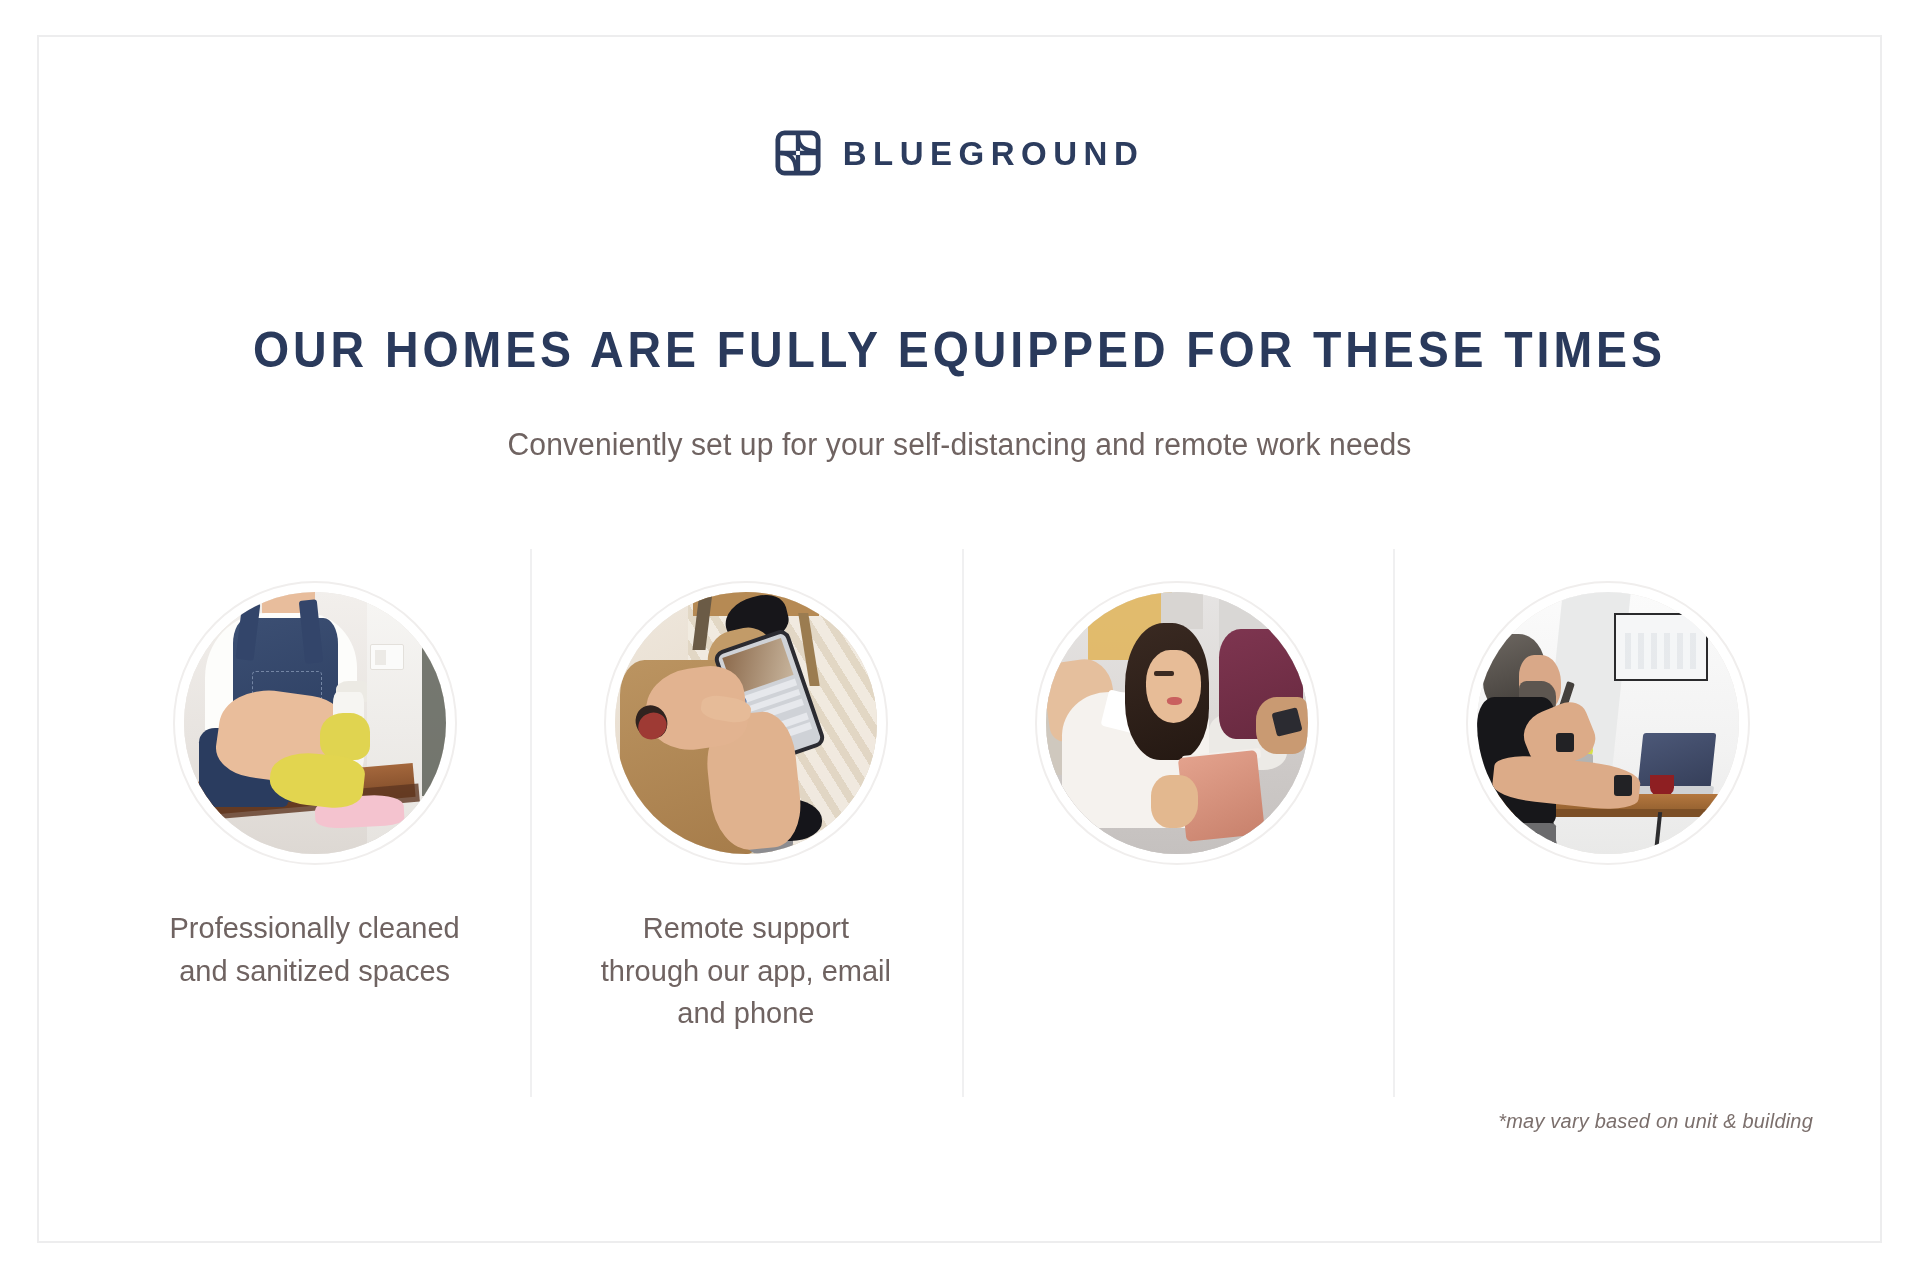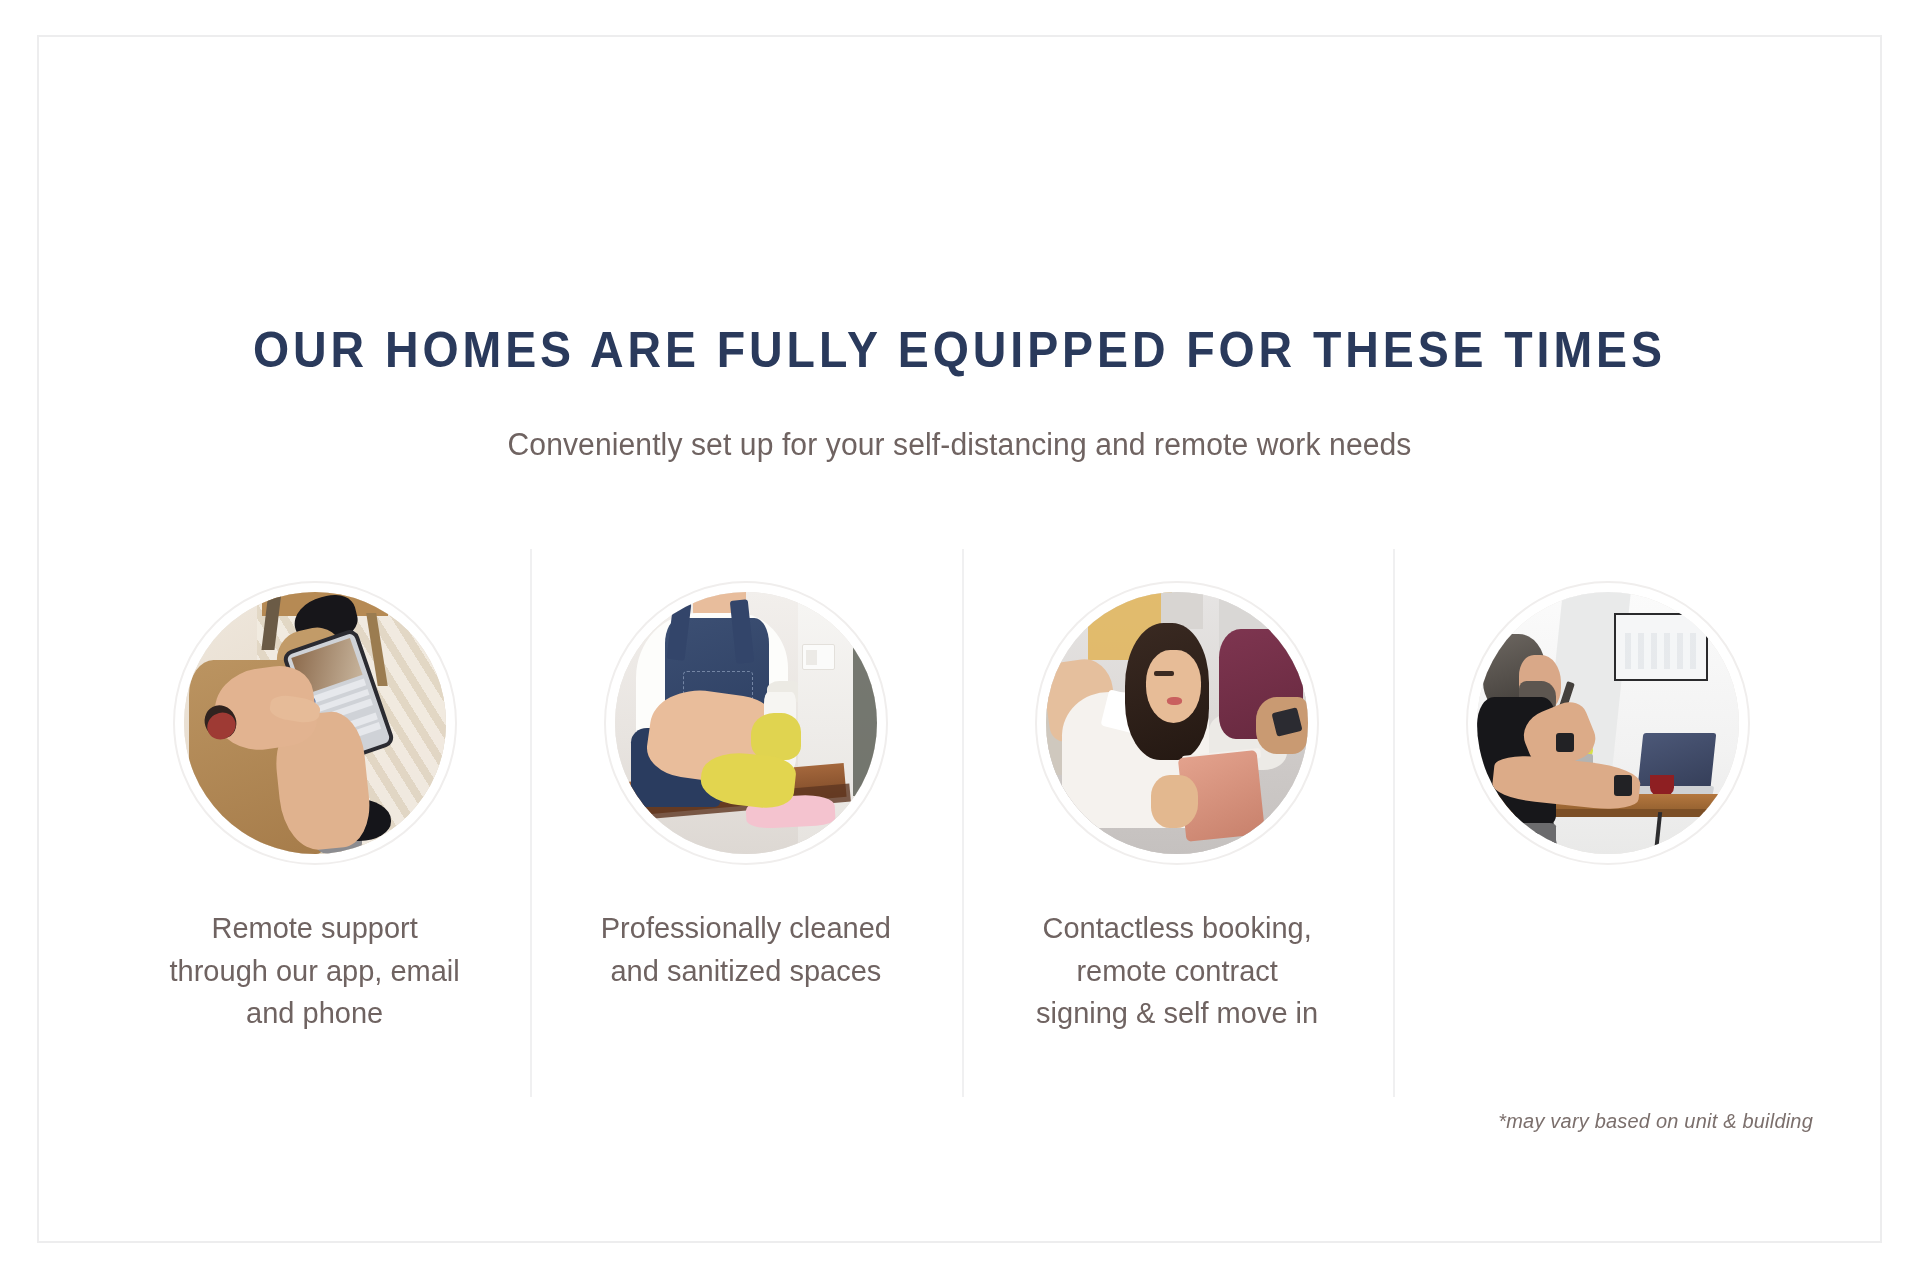--- a/index.html
+++ b/index.html
@@ -211,25 +211,69 @@
   .s4-pot{left:36%;top:62%;width:8%;height:13%;background:#b4b4b2;border-radius:2px;}
   .s4-scissors{left:36%;top:57%;width:8%;height:7%;background:#d7e04a;border-radius:50%;}
   .s4-plant{left:28%;top:58%;width:10%;height:12%;background:#4f8f4a;border-radius:50% 50% 20% 20%;opacity:.9;}
   .s4-chair{left:4%;top:88%;width:26%;height:12%;background:#6b6b6d;border-radius:30% 10% 0 0;}
 </style>
 </head>
 <body>
 
 <div class="page-frame">
 
+  <div class="brand">
+    <span class="brand-mark">
+      <svg viewBox="0 0 48 48" width="46" height="46" aria-hidden="true">
+        <rect x="3" y="3" width="42" height="42" rx="7" ry="7" fill="none" stroke="#2c3c5e" stroke-width="5"></rect>
+        <path d="M24 5 L24 22 M5 24 L22 24 M26 24 L43 24 M24 26 L24 43" stroke="#2c3c5e" stroke-width="4.5" fill="none" stroke-linecap="butt"></path>
+        <path d="M24 6 C24 16 31 22 43 22" fill="none" stroke="#2c3c5e" stroke-width="4.5"></path>
+        <path d="M6 24 C16 24 22 31 22 43" fill="none" stroke="#2c3c5e" stroke-width="4.5"></path>
+        <path d="M24 6 C24 16 31 22 43 22 L43 5 Z" fill="#2c3c5e" opacity="0"></path>
+      </svg>
+    </span>
+    <span class="brand-word">BLUEGROUND</span>
+  </div>
 
   <h1 class="headline">OUR HOMES ARE FULLY EQUIPPED FOR THESE TIMES</h1>
   <p class="subhead">Conveniently set up for your self-distancing and remote work needs</p>
 
   <div class="columns">
+
+    <div class="col">
+      <div class="circle-wrap">
+        <div class="circle">
+          <div class="scene">
+            <div class="sh s1-bg"></div>
+            <div class="sh s1-wallR"></div>
+            <div class="sh s1-dark"></div>
+            <div class="sh s1-switch"></div>
+            <div class="sh s1-counter"></div>
+            <div class="sh s1-counter2"></div>
+            <div class="sh s1-neck"></div>
+            <div class="sh s1-shirt"></div>
+            <div class="sh s1-ovr"></div>
+            <div class="sh s1-strapL"></div>
+            <div class="sh s1-strapR"></div>
+            <div class="sh s1-pocket"></div>
+            <div class="sh s1-ovr2"></div>
+            <div class="sh s1-arm"></div>
+            <div class="sh s1-spraytop"></div>
+            <div class="sh s1-spray"></div>
+            <div class="sh s1-glove2"></div>
+            <div class="sh s1-cloth"></div>
+            <div class="sh s1-glove1"></div>
+          </div>
+        </div>
+      </div>
+      <div class="caption">
+        <span>Professionally cleaned</span><br>
+        <span>and sanitized spaces</span>
+      </div>
+    </div>
 
     <div class="col">
       <div class="circle-wrap">
         <div class="circle">
           <div class="scene">
             <div class="sh s2-bg"></div>
             <div class="sh s2-rug"></div>
             <div class="sh s2-tabletop"></div>
             <div class="sh s2-tableleg1"></div>
             <div class="sh s2-tableleg2"></div>
@@ -262,52 +306,20 @@
         <span>Remote support</span><br>
         <span>through our app, email</span><br>
         <span>and phone</span>
       </div>
     </div>
 
     <div class="col">
       <div class="circle-wrap">
         <div class="circle">
           <div class="scene">
-            <div class="sh s1-bg"></div>
-            <div class="sh s1-wallR"></div>
-            <div class="sh s1-dark"></div>
-            <div class="sh s1-switch"></div>
-            <div class="sh s1-counter"></div>
-            <div class="sh s1-counter2"></div>
-            <div class="sh s1-neck"></div>
-            <div class="sh s1-shirt"></div>
-            <div class="sh s1-ovr"></div>
-            <div class="sh s1-strapL"></div>
-            <div class="sh s1-strapR"></div>
-            <div class="sh s1-pocket"></div>
-            <div class="sh s1-ovr2"></div>
-            <div class="sh s1-arm"></div>
-            <div class="sh s1-spraytop"></div>
-            <div class="sh s1-spray"></div>
-            <div class="sh s1-glove2"></div>
-            <div class="sh s1-cloth"></div>
-            <div class="sh s1-glove1"></div>
-          </div>
-        </div>
-      </div>
-      <div class="caption">
-        <span>Professionally cleaned</span><br>
-        <span>and sanitized spaces</span>
-      </div>
-    </div>
-
-    <div class="col">
-      <div class="circle-wrap">
-        <div class="circle">
-          <div class="scene">
             <div class="sh s3-bg"></div>
             <div class="sh s3-wall"></div>
             <div class="sh s3-head"></div>
             <div class="sh s3-head2"></div>
             <div class="sh s3-bed"></div>
             <div class="sh s3-sheet"></div>
             <div class="sh s3-pillow"></div>
             <div class="sh s3-manTop"></div>
             <div class="sh s3-manArm"></div>
             <div class="sh s3-manPhone"></div>
@@ -316,25 +328,20 @@
             <div class="sh s3-collar"></div>
             <div class="sh s3-hair"></div>
             <div class="sh s3-face"></div>
             <div class="sh s3-brow"></div>
             <div class="sh s3-lips"></div>
             <div class="sh s3-tabEdge"></div>
             <div class="sh s3-tablet"></div>
             <div class="sh s3-hand"></div>
           </div>
         </div>
-      </div>
-      <div class="caption">
-        <span>Contactless booking,</span><br>
-        <span>remote contract</span><br>
-        <span>signing &amp; self move in</span>
       </div>
     </div>
 
     <div class="col">
       <div class="circle-wrap">
         <div class="circle">
           <div class="scene">
             <div class="sh s4-bg"></div>
             <div class="sh s4-wallShade"></div>
             <div class="sh s4-frame">

